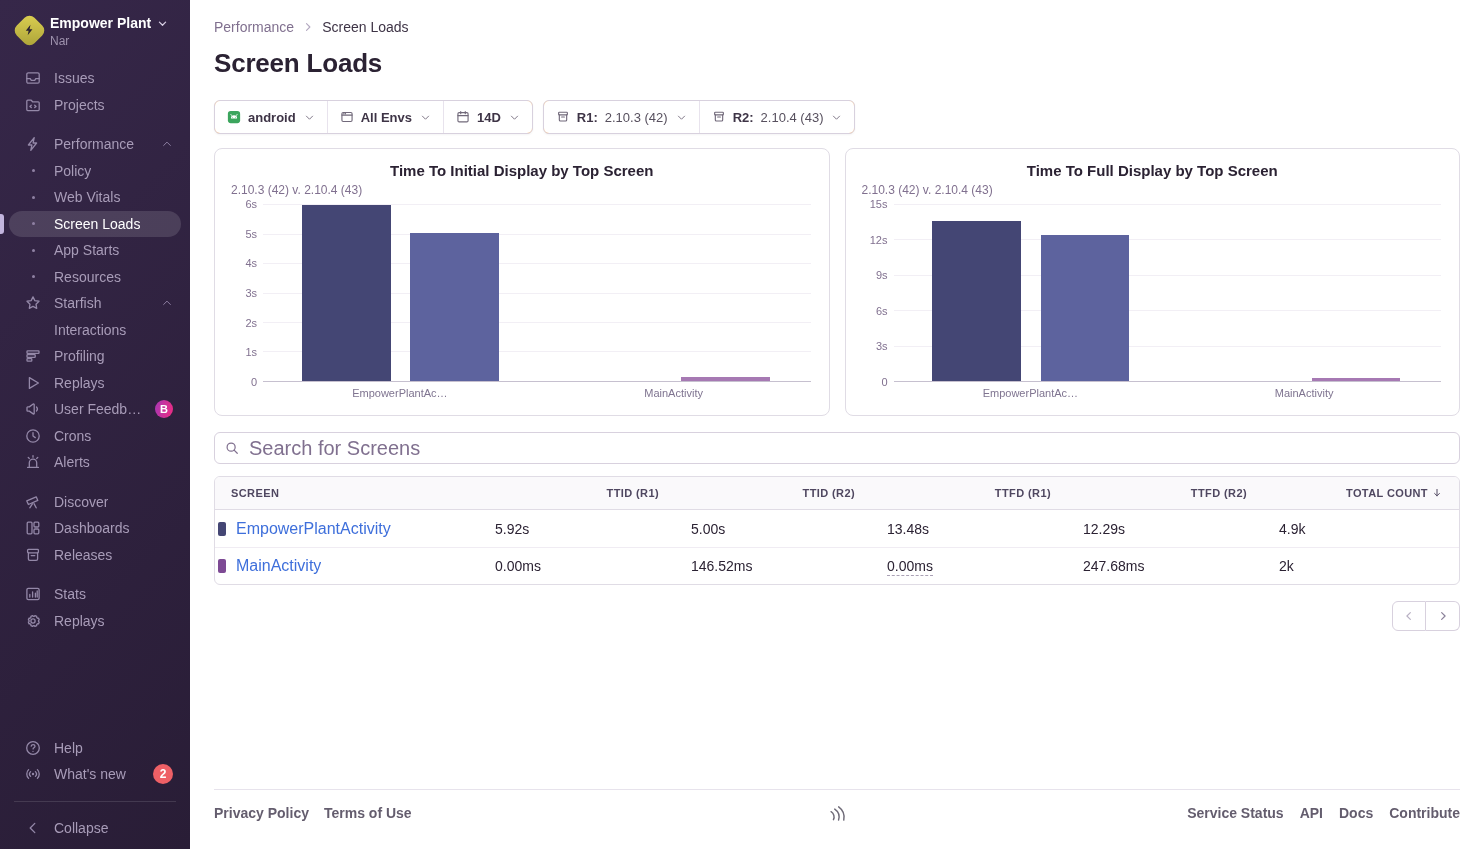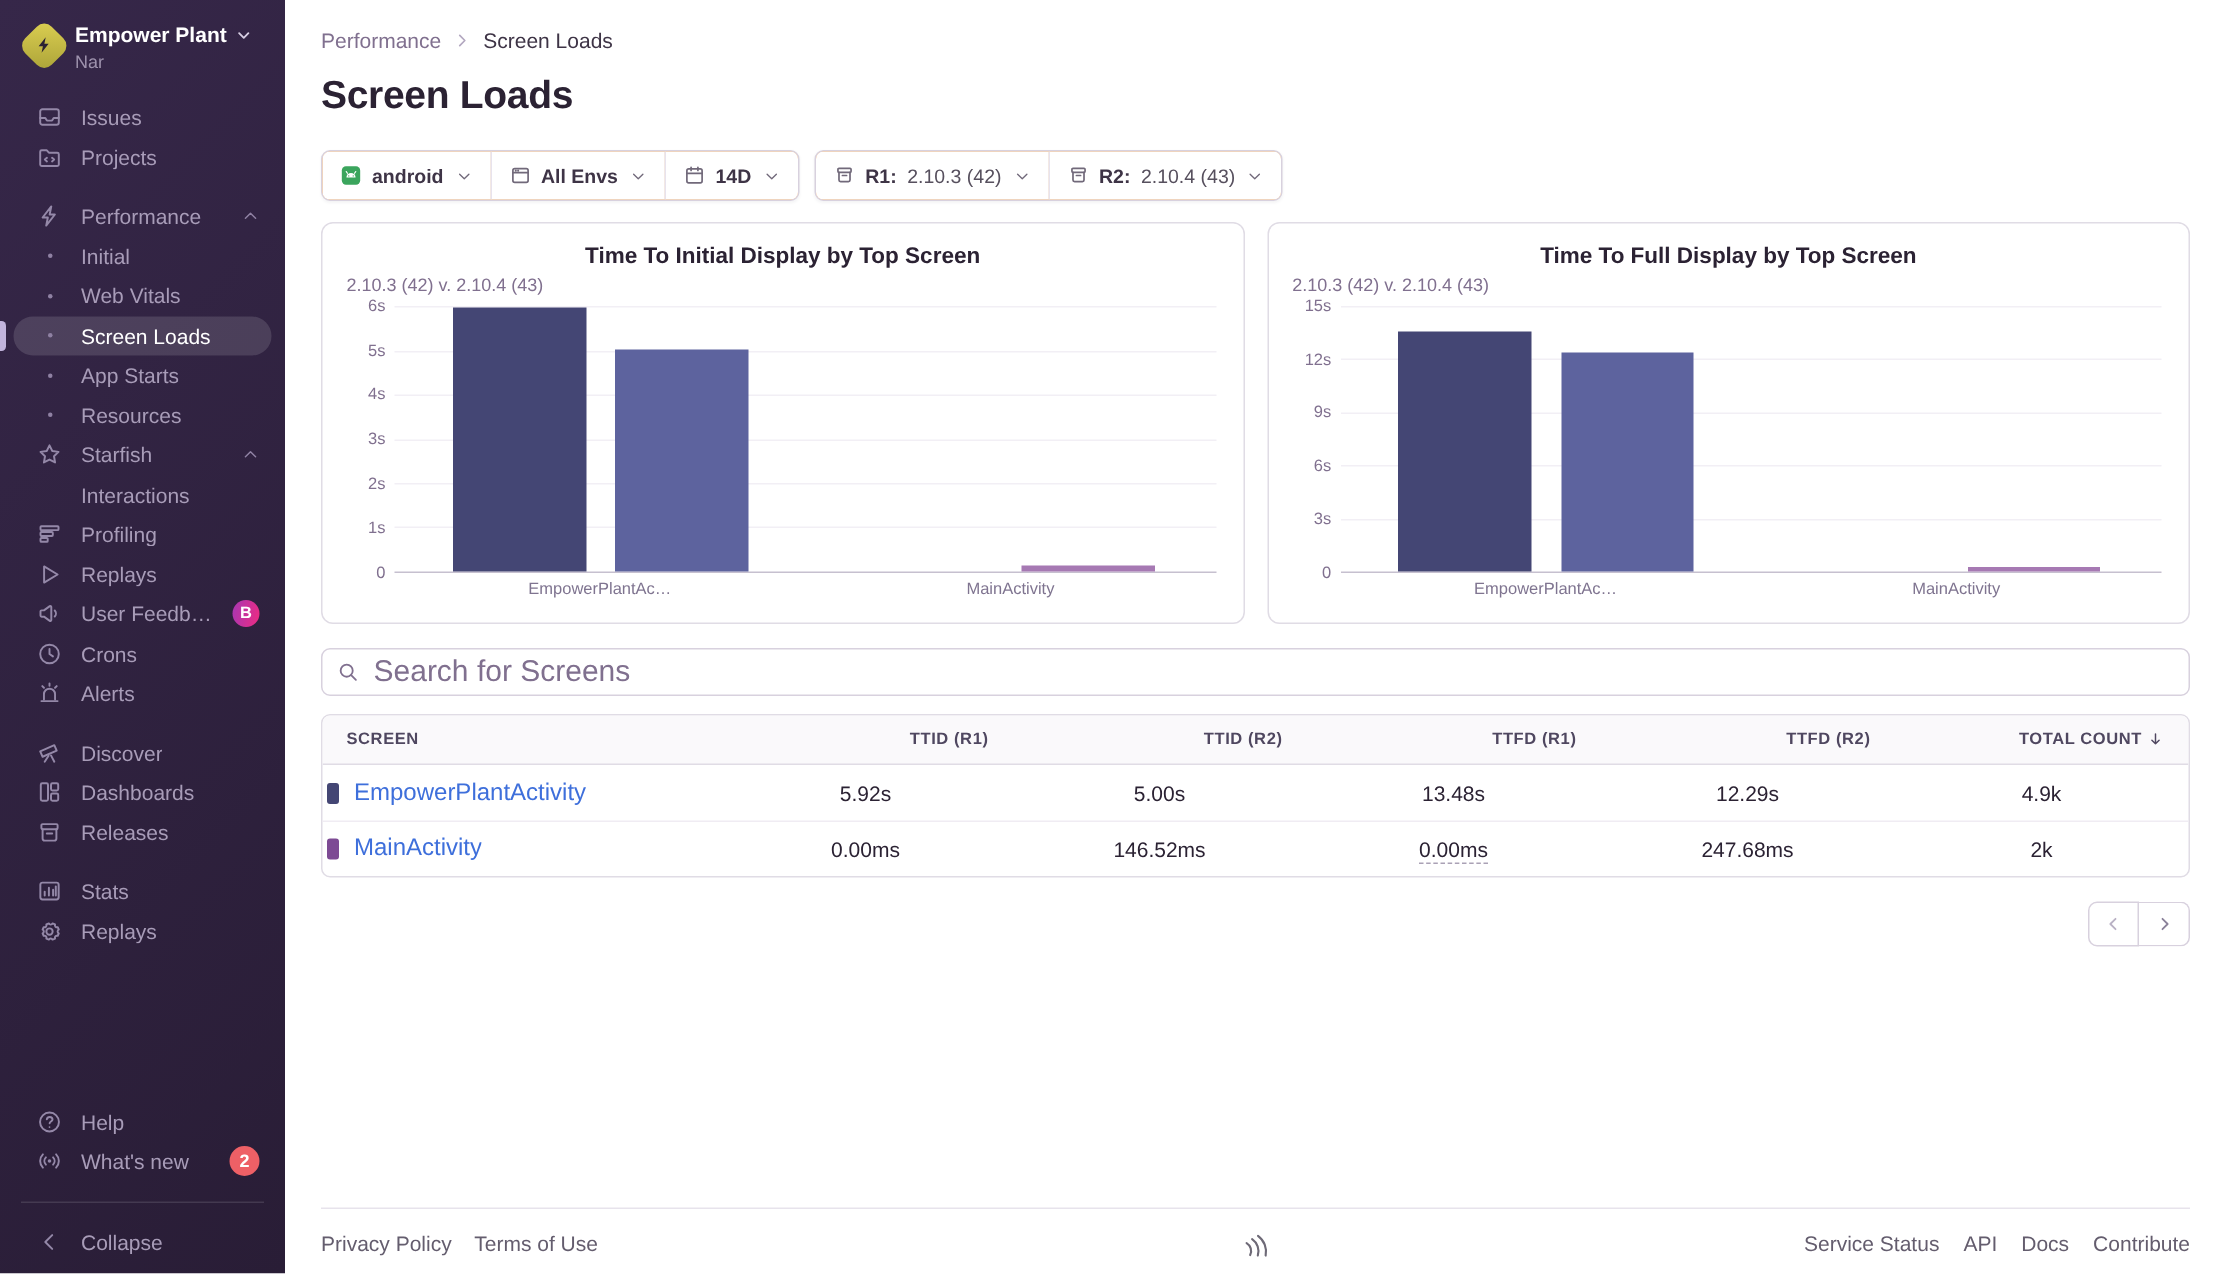--- a/index.html
+++ b/index.html
@@ -79,34 +79,34 @@
   .table{margin-top:12px;border:1px solid #e0dce5;border-radius:6px;overflow:hidden;}
   .thead,.tr{display:grid;grid-template-columns:minmax(0,1fr) 196px 196px 196px 196px 196px;align-items:center;}
   .thead{background:#faf9fb;border-bottom:1px solid #e0dce5;height:33px;}
   .th{font-size:11px;font-weight:700;color:#4f4760;letter-spacing:0.4px;padding:0 16px;
     text-transform:uppercase;display:flex;align-items:center;cursor:pointer;white-space:nowrap;}
   .th.right{justify-content:flex-end;}
   .th .sort-arrow{margin-left:3px;display:flex;}
   .tr{height:37px;border-top:1px solid #f0ecf3;}
   .tr:first-child{border-top:none;}
   .td{font-size:14px;padding:0 16px;color:#2b2233;white-space:nowrap;}
-  .td.right{text-align:center;}
+  .td.right{text-align:left;}
   .screen-cell{display:flex;align-items:center;padding:0 16px 0 3px;}
   .swatch{width:8px;height:14px;border-radius:2px;margin-right:10px;flex:none;}
   .screen-link{color:#3e6fdb;cursor:pointer;overflow:hidden;text-overflow:ellipsis;}
   .u-dashed{border-bottom:1px dashed #aaa1b5;padding-bottom:1px;}
 
   .pagination{display:flex;justify-content:flex-end;margin-top:16px;}
   .page-btn{width:34px;height:30px;display:flex;align-items:center;justify-content:center;
     background:#fff;border:1px solid #d8d1de;color:#8a8199;cursor:pointer;}
   .page-btn.prev{border-radius:6px 0 0 6px;color:#b9b1c4;}
   .page-btn.next{border-radius:0 6px 6px 0;border-left:none;}
 
-  footer{margin-top:auto;border-top:1px solid #e7e3ec;display:flex;
-    padding:15px 0 12px;font-size:14px;color:#645d6e;position:relative;}
+  footer{margin-top:auto;border-top:1px solid #e7e3ec;display:flex;align-items:center;
+    padding:15px 0 28px;font-size:14px;color:#645d6e;position:relative;font-weight:bold;}
   .f-left{display:flex;gap:15px;}
   .f-center{position:absolute;left:50%;transform:translateX(-50%);color:#6e6a77;display:flex;}
   .f-right{display:flex;gap:16px;margin-left:auto;}
   .f-link{cursor:pointer;}
 </style>
 </head>
 <body>
 
 <div class="app">
 
@@ -171,21 +171,21 @@
                 <svg width="12" height="12" viewBox="0 0 16 16" fill="none" stroke="currentColor" stroke-width="1.3" stroke-linecap="round" stroke-linejoin="round">
                   <path d="M3.5 10L8 5.5 12.5 10"></path>
                 </svg>
               </span>
             </span>
           </div>
           <div class="nav-item sub">
             <span class="icon-slot">
               <span class="bullet"></span>
             </span>
-            <span class="label">Initial</span>
+            <span class="label">Policy</span>
           </div>
           <div class="nav-item sub">
             <span class="icon-slot">
               <span class="bullet"></span>
             </span>
             <span class="label">Web Vitals</span>
           </div>
           <div class="nav-item sub active">
             <span class="active-indicator"></span>
             <span class="icon-slot">

